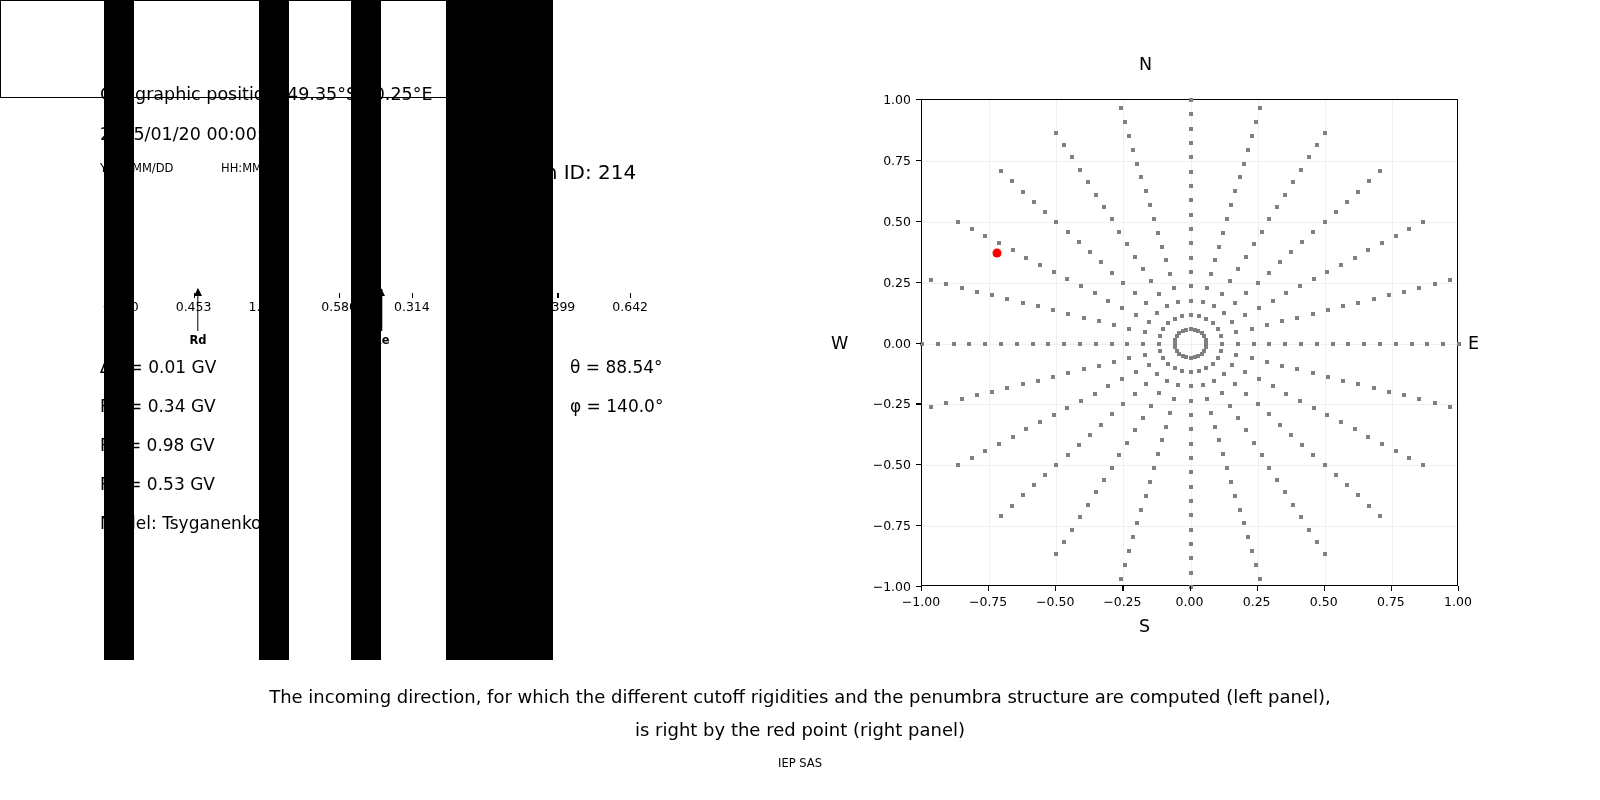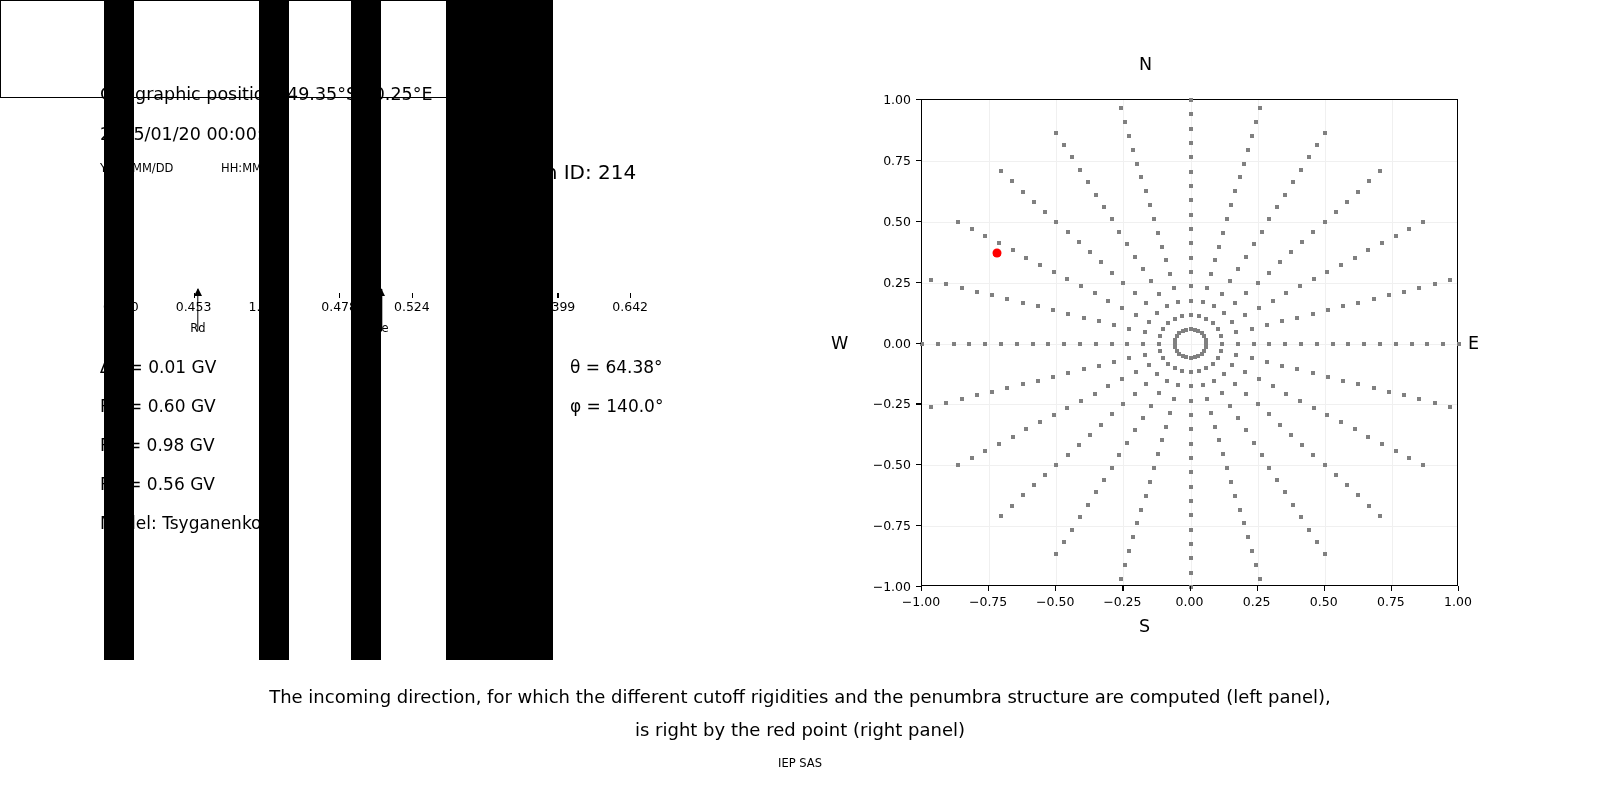--- a/index.html
+++ b/index.html
@@ -40,21 +40,21 @@
   
   .arrow-wrap{position:absolute;top:-4px;transform:translateX(-50%);}
   .arrow-line{position:absolute;left:50%;top:0;width:1.4px;height:42px;background:#000;transform:translateX(-50%);}
   .arrow-head{
     position:absolute;left:50%;top:-1px;
     width:0;height:0;transform:translateX(-50%);
     border-left:4px solid transparent;
     border-right:4px solid transparent;
     border-bottom:8px solid #000;
   }
-  .arrow-label{position:absolute;left:50%;top:32px;transform:translateX(-50%);font-size:11.5px;white-space:nowrap;}
+  .arrow-label{position:absolute;left:50%;top:44px;transform:translateX(-50%);font-size:11.5px;white-space:nowrap;font-weight:bold;}
 
   
   .val{position:absolute;font-size:17px;white-space:nowrap;}
   .vcol-l{left:100px;}
   .vcol-r{left:570px;}
 
   
   #sky-panel{left:840px;top:40px;width:700px;height:620px;}
   #sky-frame{
     position:absolute;left:81px;top:59px;width:537px;height:487px;
@@ -100,23 +100,23 @@
       <div class="band" style="left: 446.475px; width: 106.525px;"></div>
     </div>
   <div class="abs" id="penumbra-axis">
       <div class="tick" style="left: 21.8289px;"></div>
       <div class="ticklabel" style="left: 21.8289px;">0.650</div>
       <div class="tick" style="left: 94.5921px;"></div>
       <div class="ticklabel" style="left: 94.5921px;">0.453</div>
       <div class="tick" style="left: 167.355px;"></div>
       <div class="ticklabel" style="left: 167.355px;">1.245</div>
       <div class="tick" style="left: 240.118px;"></div>
-      <div class="ticklabel" style="left: 240.118px;">0.478</div>
+      <div class="ticklabel" style="left: 240.118px;">0.580</div>
       <div class="tick" style="left: 312.882px;"></div>
-      <div class="ticklabel" style="left: 312.882px;">0.524</div>
+      <div class="ticklabel" style="left: 312.882px;">0.314</div>
       <div class="tick" style="left: 385.645px;"></div>
       <div class="ticklabel" style="left: 385.645px;">0.775</div>
       <div class="tick" style="left: 458.408px;"></div>
       <div class="ticklabel" style="left: 458.408px;">0.399</div>
       <div class="tick" style="left: 531.171px;"></div>
       <div class="ticklabel" style="left: 531.171px;">0.642</div>
       <div class="arrow-wrap" style="left: 98.9579px;">
         <div class="arrow-line"></div>
         <div class="arrow-head"></div>
         <div class="arrow-label">Rd</div>
@@ -127,26 +127,26 @@
         <div class="arrow-label">Re</div>
       </div>
       <div class="arrow-wrap" style="left: 426.392px;">
         <div class="arrow-line"></div>
         <div class="arrow-head"></div>
         <div class="arrow-label">Ru</div>
       </div>
     </div>
 
   <div class="abs val vcol-l" style="top:357px;">∆R = 0.01 GV</div>
-  <div class="abs val vcol-l" style="top:396px;">Rd = 0.60 GV</div>
+  <div class="abs val vcol-l" style="top:396px;">Rd = 0.34 GV</div>
   <div class="abs val vcol-l" style="top:435px;">Re = 0.98 GV</div>
-  <div class="abs val vcol-l" style="top:474px;">Ru = 0.56 GV</div>
+  <div class="abs val vcol-l" style="top:474px;">Ru = 0.53 GV</div>
   <div class="abs val vcol-l" style="top:513px;">Model: Tsyganenko 05</div>
 
-  <div class="abs val vcol-r" style="top:357px;">θ = 64.38°</div>
+  <div class="abs val vcol-r" style="top:357px;">θ = 88.54°</div>
   <div class="abs val vcol-r" style="top:396px;">φ = 140.0°</div>
 </div>
 
 <div class="abs" id="sky-panel">
   <div id="sky-frame">
       <div class="gridline-v" style="left: 67.125px;"></div>
       <div class="gridline-v" style="left: 134.25px;"></div>
       <div class="gridline-v" style="left: 201.375px;"></div>
       <div class="gridline-v" style="left: 268.5px;"></div>
       <div class="gridline-v" style="left: 335.625px;"></div>

